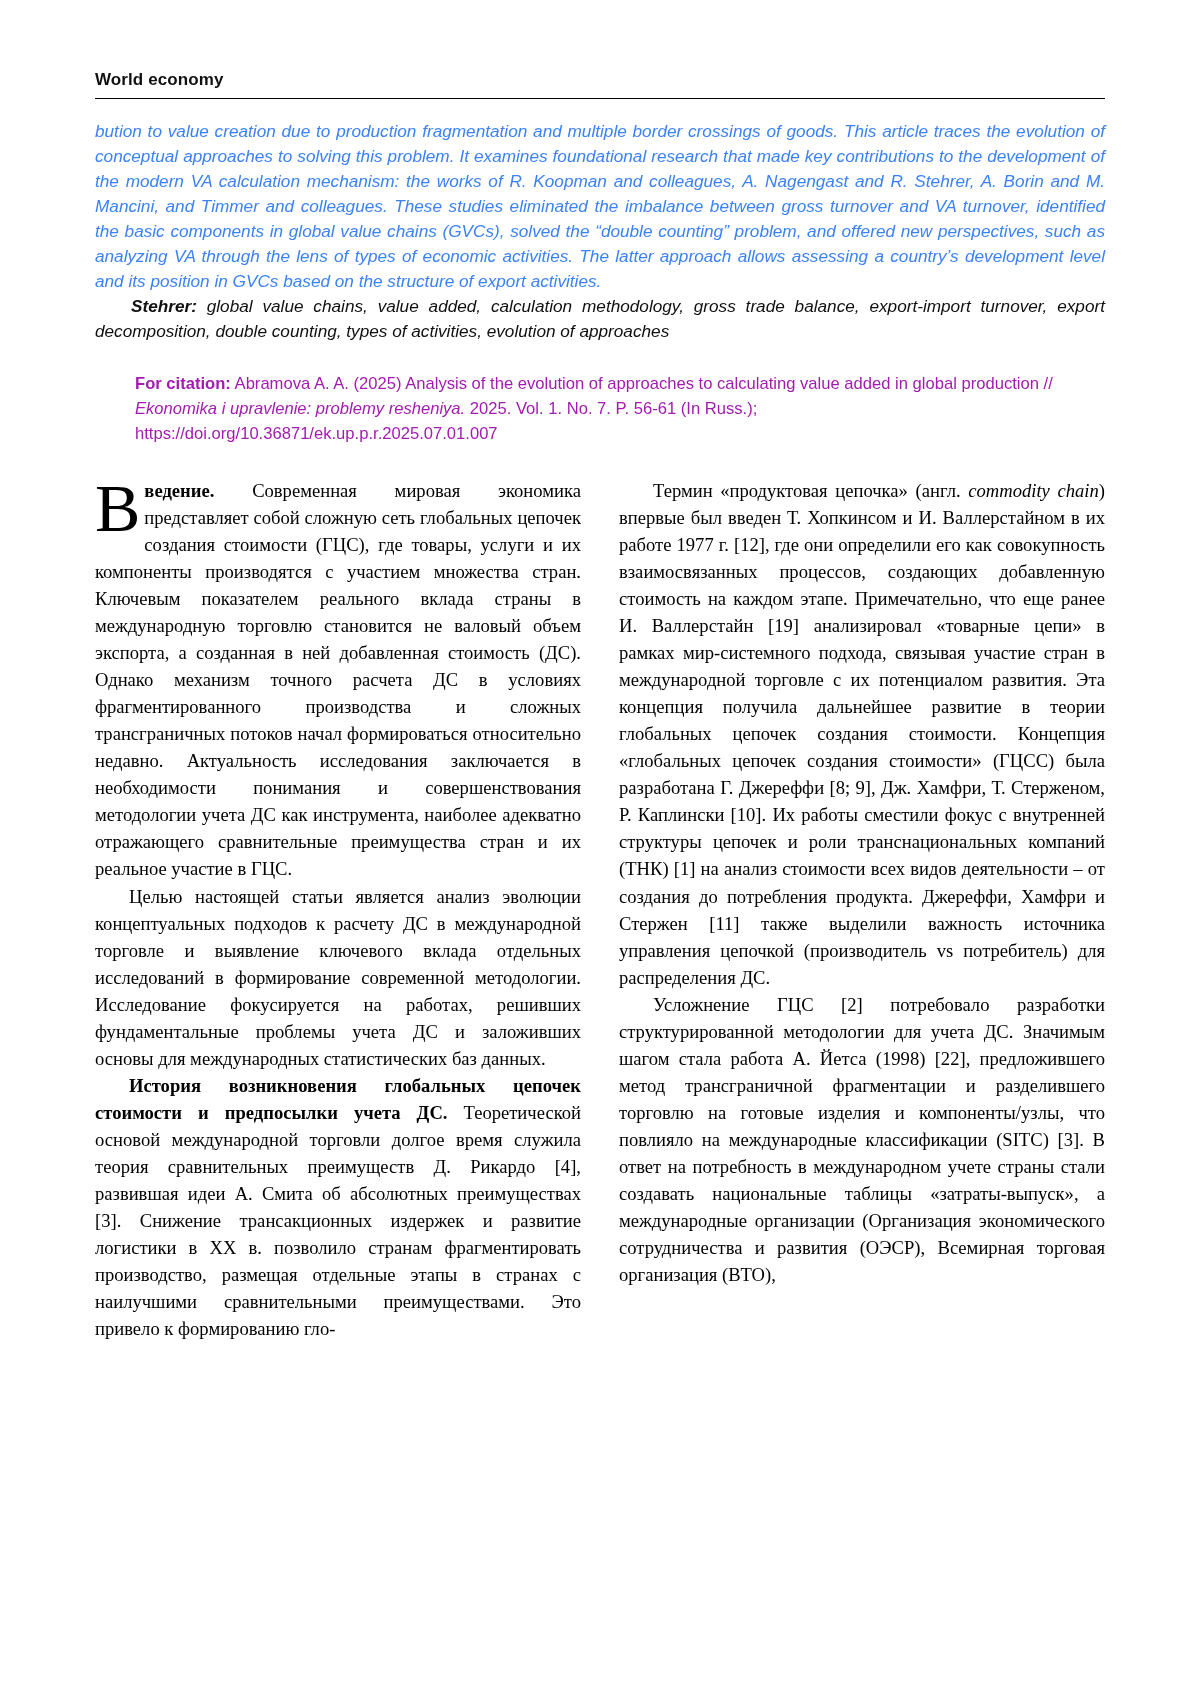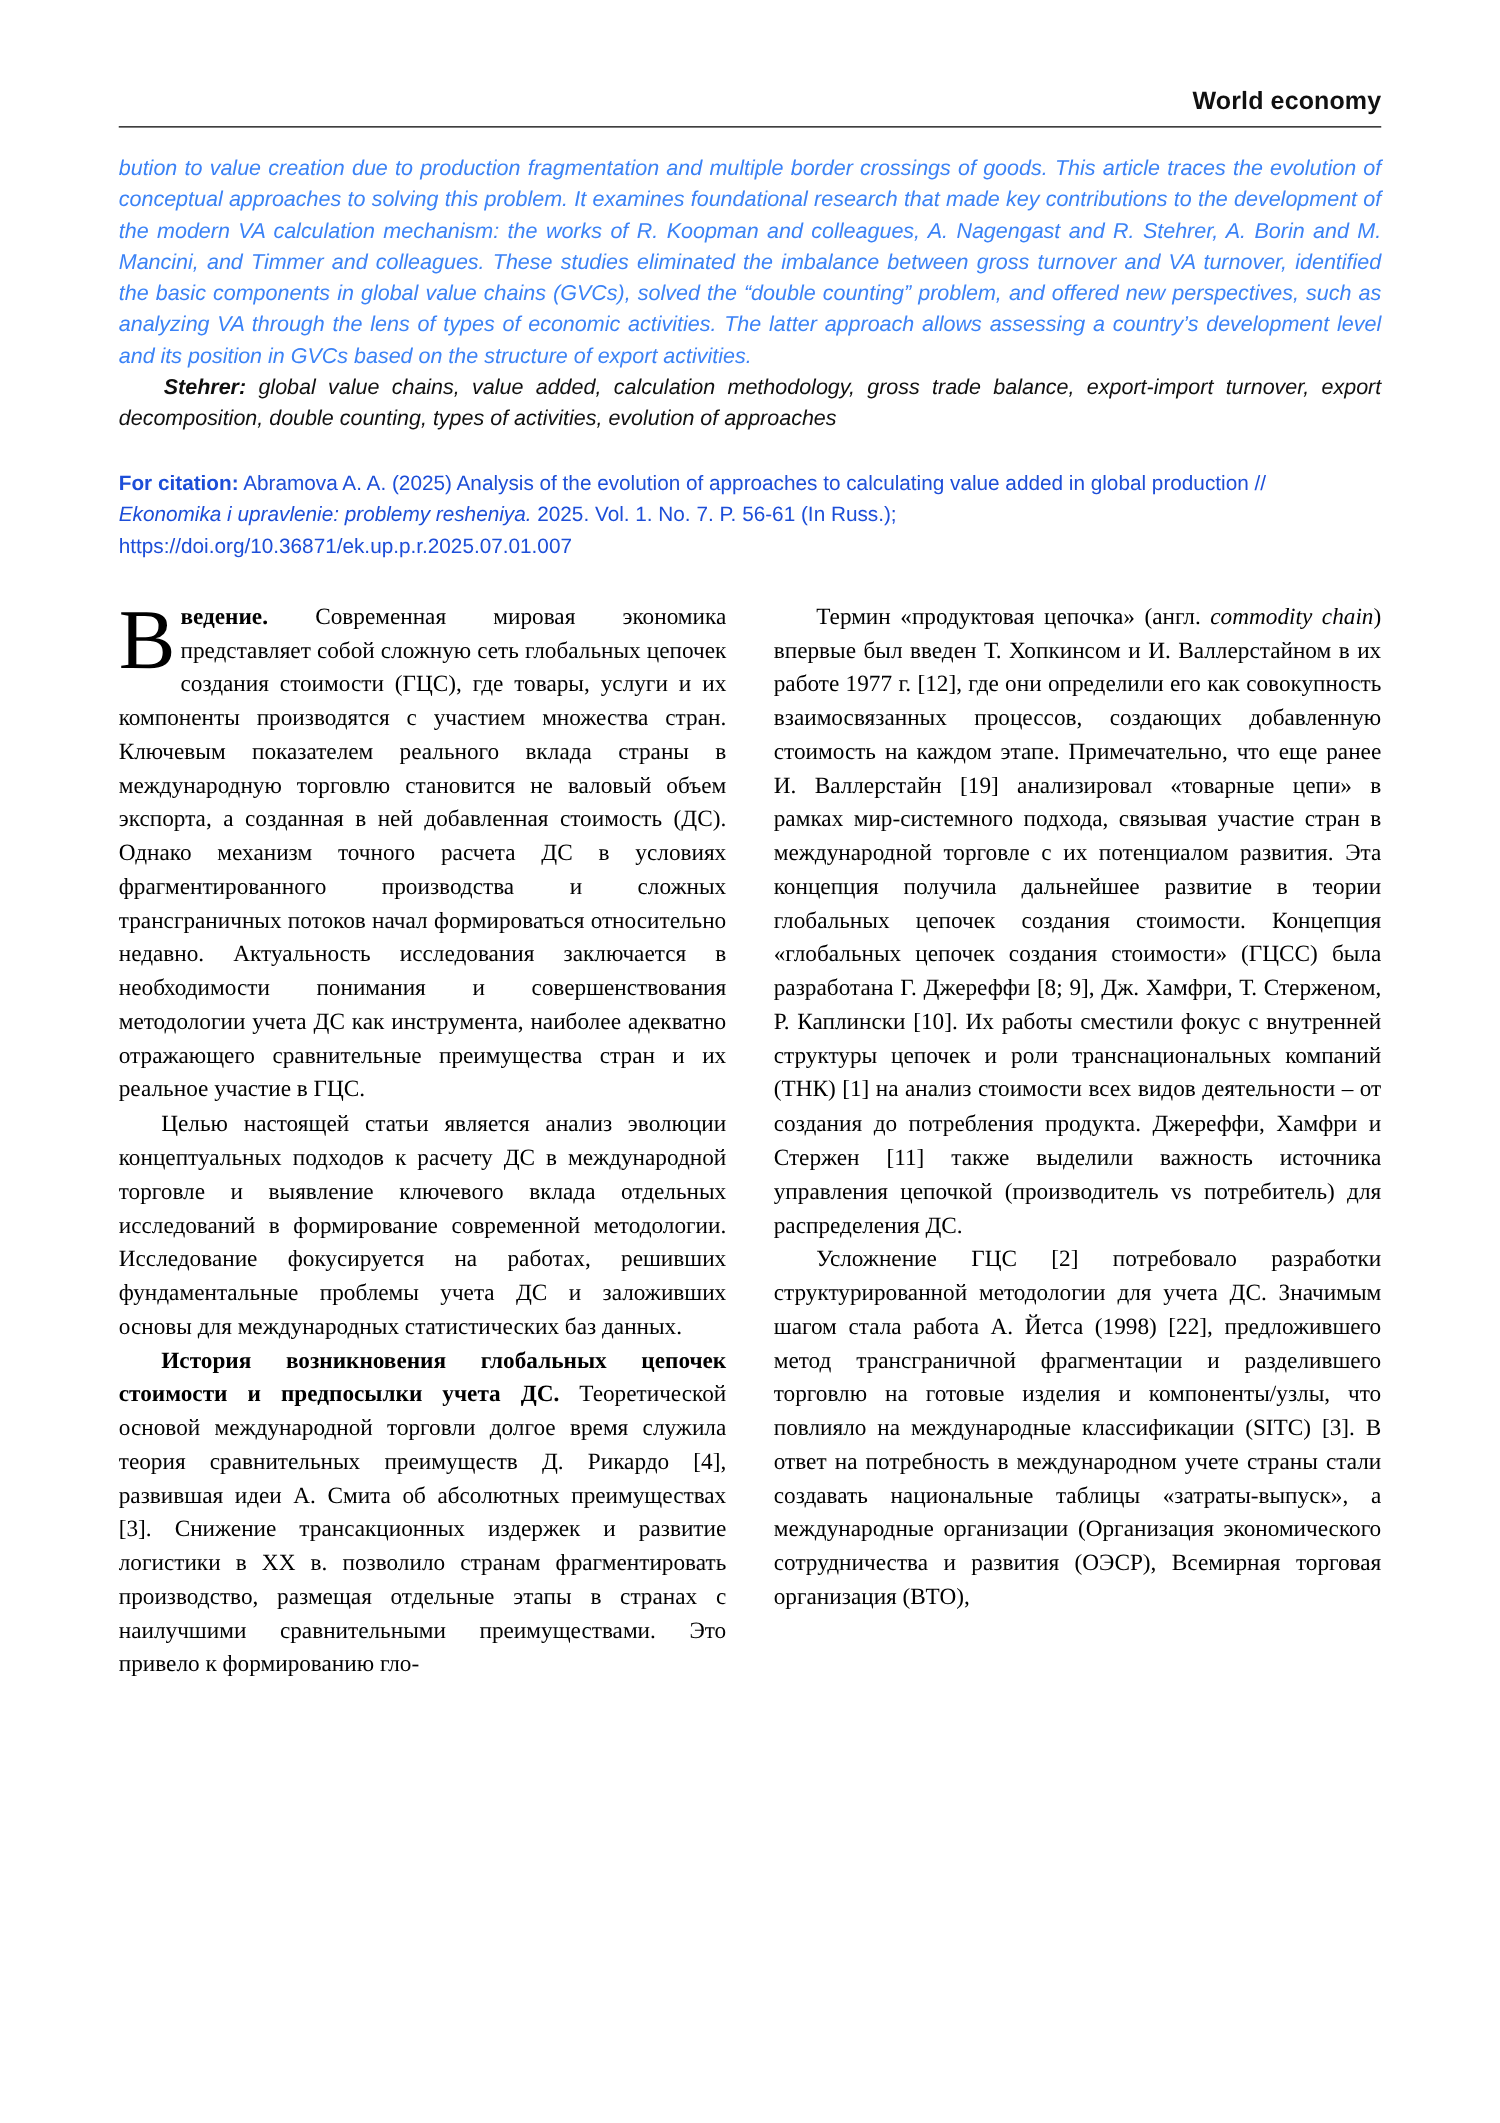--- a/index.html
+++ b/index.html
@@ -18,24 +18,24 @@
     color: #000000;
     overflow: hidden;
   }
   .inner {
     position: absolute;
     left: 95px;
     top: 70px;
     width: 1010px;
   }
   .header-row {
-    text-align: right;
+    text-align: left;
     font-family: "Liberation Sans", sans-serif;
     font-weight: bold;
-    font-size: 20px;
+    font-size: 17px;
     letter-spacing: 0.1px;
     color: #111;
     padding-bottom: 8px;
   }
   .rule {
     border: none;
     border-top: 1.6px solid #000;
     margin: 0;
   }
   .abstract {
@@ -59,22 +59,23 @@
     color: #101010;
   }
   .keywords b {
     font-weight: bold;
   }
   .citation {
     font-family: "Liberation Sans", sans-serif;
     font-size: 16.6px;
     line-height: 1.5;
     margin-top: 28px;
+    margin-left: 40px;
     width: 930px;
-    color: #1d4ed8;
+    color: #a21caf;
   }
   .citation b { font-weight: bold; }
   .citation i { font-style: italic; }
 
   .columns {
     margin-top: 30px;
     display: flex;
     gap: 38px;
   }
   .col {

